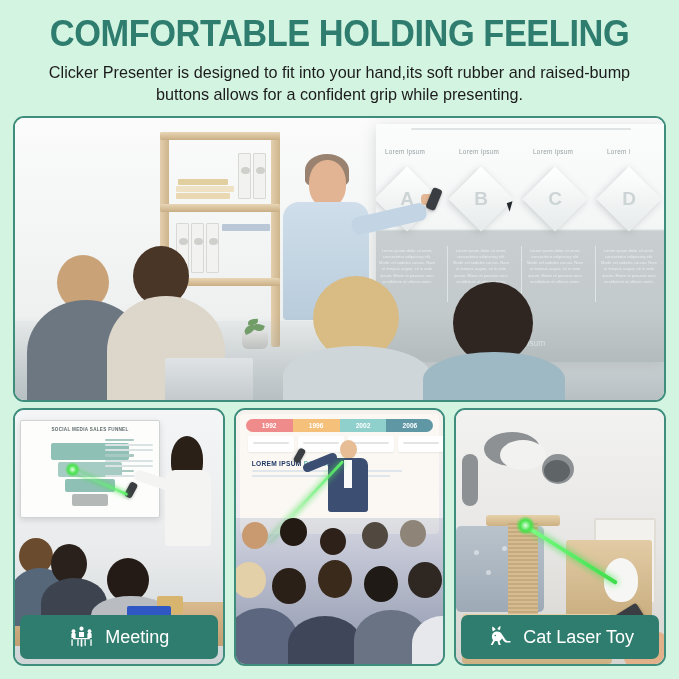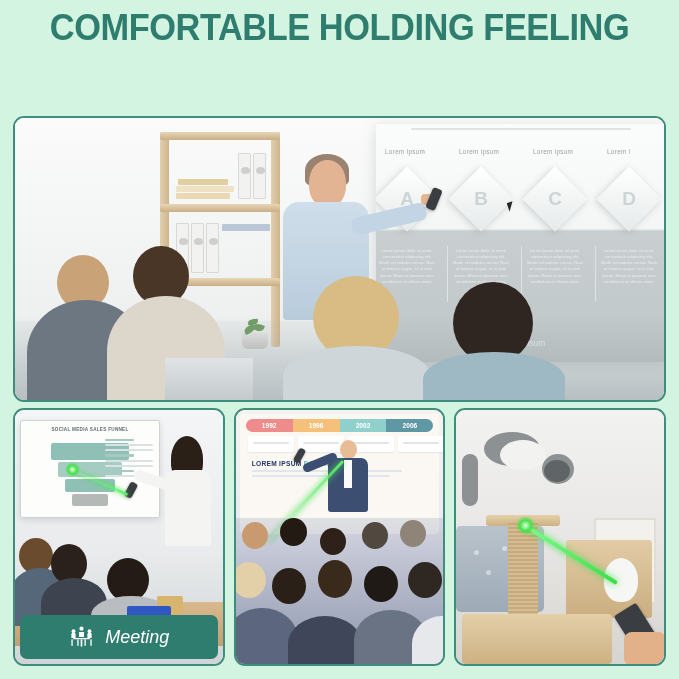--- a/index.html
+++ b/index.html
@@ -5,21 +5,21 @@
   * { margin:0; padding:0; box-sizing:border-box; }
   html,body { width:679px; height:679px; }
   body {
     background:#d4f4e2;
     font-family:"Liberation Sans", sans-serif;
     overflow:hidden;
     position:relative;
   }
 
   
-  .header { padding:8px 14px 0; text-align:center; }
+  .header { padding:14px 14px 0; text-align:center; }
   .title {
     font-family:"Liberation Sans Narrow","Liberation Sans",sans-serif;
     font-weight:bold;
     font-size:37px;
     letter-spacing:-0.5px;
     color:#2e7d6e;
     line-height:1.08;
     transform:scaleX(0.93);
     white-space:nowrap;
   }
@@ -58,21 +58,21 @@
     height:44px;
     background:#2f7d6e;
     border-radius:7px;
     display:flex;
     align-items:center;
     justify-content:center;
     gap:10px;
     z-index:6;
   }
   .caption svg { width:27px; height:27px; flex:none; }
-  .caption-label { color:#fff; font-size:18px; line-height:1;font-style:italic; }
+  .caption-label { color:#fff; font-size:18px; line-height:1; }
 
   
   .hero-room { position:absolute; inset:0; background:linear-gradient(180deg,#f7f8f8 0%,#eceeee 62%,#dfe3e4 100%); }
   .wall { position:absolute; left:0; top:0; width:100%; height:72%; background:linear-gradient(180deg,#fbfbfb,#eef0f0); }
   .floor-shadow { position:absolute; left:0; bottom:0; width:100%; height:30%; background:linear-gradient(180deg,rgba(190,198,200,0),rgba(150,162,166,.55)); }
 
   
   .shelf { position:absolute; left:145px; top:14px; width:120px; height:215px; }
   .shelf-post { position:absolute; top:0; width:9px; height:100%; background:linear-gradient(90deg,#e3cfae,#cdb48c); border-radius:2px; }
   .shelf-board { position:absolute; left:0; width:100%; height:8px; background:linear-gradient(180deg,#e8d6b6,#c9ae84); border-radius:2px; }
@@ -158,20 +158,24 @@
   .frame-art { position:absolute; right:8px; bottom:60px; width:62px; height:86px; background:#f3f1ee; border:2px solid #e0dcd6; border-radius:2px; }
   .laser-dot { position:absolute; width:15px; height:15px; border-radius:50%; background:radial-gradient(circle,#ddffdd 0%,#46e24a 40%,rgba(60,220,80,0) 72%); }
 
   .beam { position:absolute; transform-origin:0 50%; border-radius:2px; }
 </style>
 </head>
 <body>
 
 <div class="header">
   <div class="title">COMFORTABLE HOLDING FEELING</div>
+  <div class="subtitle">
+    <span>Clicker Presenter is designed to fit into your hand,its soft rubber and</span>
+    <span>raised-bump buttons allows for a confident grip while presenting.</span>
+  </div>
 </div>
 
 <div class="hero-frame">
   <div class="hero-room">
     <div class="wall"></div>
 
     <div class="shelf">
       <div class="shelf-post" style="left:0"></div>
       <div class="shelf-post" style="left:111px"></div>
       <div class="shelf-board" style="top:0"></div>
@@ -392,15 +396,26 @@
         <div class="cat-patch" style="left:86px; top:44px; width:32px; height:30px"></div>
         <div style="position:absolute; left:88px; top:50px; width:26px; height:22px; background:#5f6467; border-radius:50%"></div>
       </div>
       <div class="beam" style="left:66px; top:112px; width:112px; height:4px;
            background:linear-gradient(90deg,#7dff88,#3ddc4a); transform:rotate(32deg); box-shadow:0 0 7px #44e050"></div>
       <div class="laser-dot" style="left:60px; top:106px; width:19px; height:19px"></div>
       <div class="device" style="right:14px; bottom:12px; width:26px; height:46px; transform:rotate(-32deg)">
       </div>
       <div style="position:absolute; right:-2px; bottom:-2px; width:42px; height:34px; background:#e2b189; border-radius:8px"></div>
     </div>
+    <div class="caption">
+      <svg viewBox="0 0 64 64">
+        <g fill="#ffffff">
+          <path d="M14 30c0-7 5-12 12-12 6 0 10 3 12 7l8 12c1 2 3 3 5 3h7v4h-8c-4 0-7-2-9-5l-3-5c-1 3-3 5-6 6l3 10h-5l-3-10h-6l-5 10h-5l6-12c-2-2-3-5-3-8z"></path>
+          <path d="M16 18c-1-4-2-8-1-12 3 1 6 4 8 7z"></path>
+          <path d="M27 12c2-3 4-6 7-7 1 3 0 7-2 10z"></path>
+          <circle cx="22" cy="27" r="1.8" fill="#2f7d6e"></circle>
+        </g>
+      </svg>
+      <span class="caption-label">Cat Laser Toy</span>
+    </div>
   </div>
 
 </div>
 
 </body></html>

